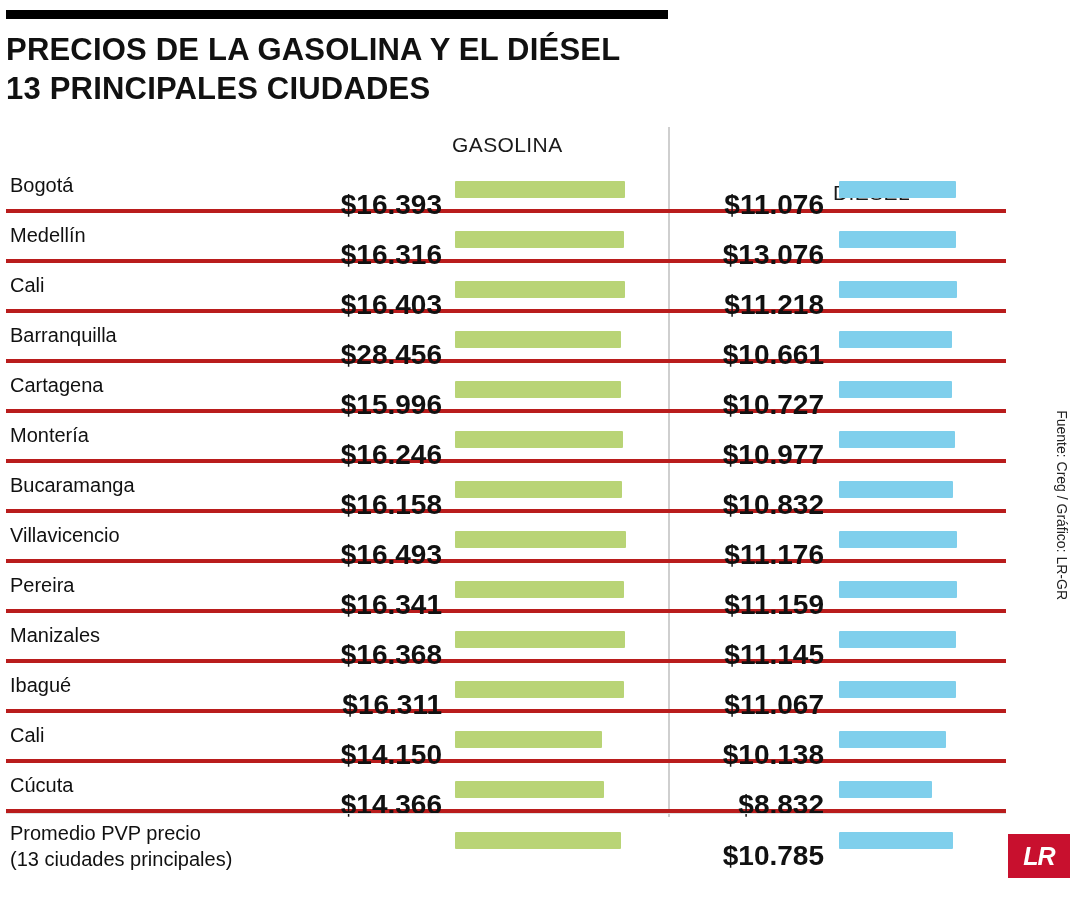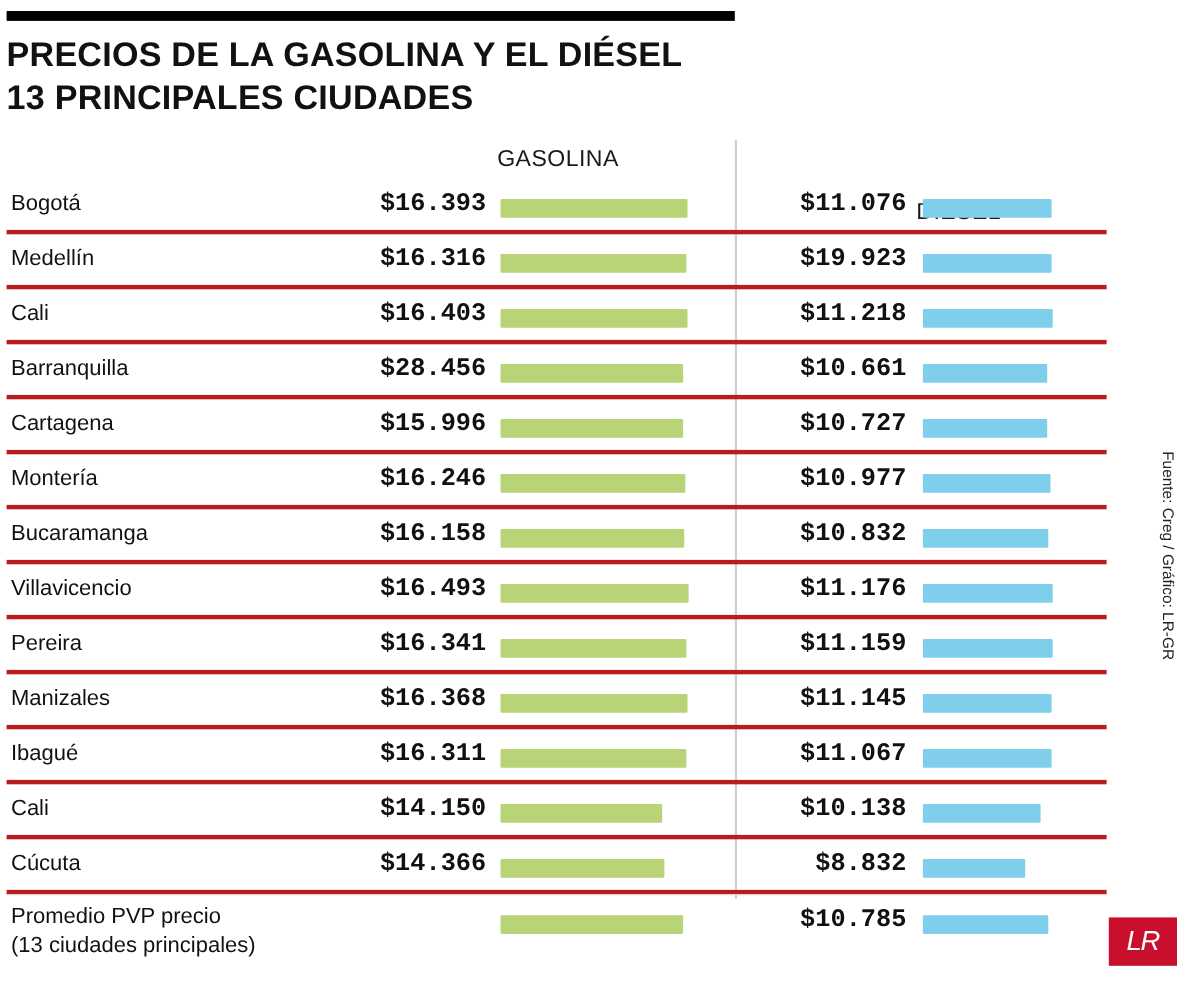--- a/index.html
+++ b/index.html
@@ -72,26 +72,25 @@
     position: absolute;
     left: 4px;
     top: 11px;
     font-size: 20px;
     color: #111111;
     white-space: nowrap;
   }
   .row .city .sub { display: block; font-size: 20px; }
   .row .price {
     position: absolute;
-    top: 9px;
-    font-size: 23px;
+    top: 26px;
+    font-size: 28px;
     font-weight: bold;
     text-align: right;
     color: #111111;
-    font-family: Liberation Mono, monospace;
   }
   .price.gas  { left: 220px; width: 216px; }
   .price.die  { left: 600px; width: 218px; }
   .bar {
     position: absolute;
     top: 18px;
     height: 17px;
     border-radius: 1px;
   }
   .bar.gas { left: 449px; background: #b9d476; }
@@ -115,21 +114,21 @@
 
   
   .logo {
     position: absolute;
     right: 10px;
     bottom: 22px;
     width: 62px;
     height: 44px;
     background: #c8102e;
     color: #ffffff;
-    font-weight: normal;
+    font-weight: bold;
     font-size: 25px;
     font-style: italic;
     display: flex;
     align-items: center;
     justify-content: center;
     letter-spacing: -1px;
   }
 </style>
 </head>
 <body>
@@ -153,21 +152,21 @@
         <div class="city">Bogotá</div>
         <div class="price gas">$16.393</div>
         <div class="bar gas" style="width: 170px;"></div>
         <div class="price die">$11.076</div>
         <div class="bar die" style="width: 117px;"></div>
       </div>
       <div class="row">
         <div class="city">Medellín</div>
         <div class="price gas">$16.316</div>
         <div class="bar gas" style="width: 169px;"></div>
-        <div class="price die">$19.923</div>
+        <div class="price die">$13.076</div>
         <div class="bar die" style="width: 117px;"></div>
       </div>
       <div class="row">
         <div class="city">Cali</div>
         <div class="price gas">$16.403</div>
         <div class="bar gas" style="width: 170px;"></div>
         <div class="price die">$11.218</div>
         <div class="bar die" style="width: 118px;"></div>
       </div>
       <div class="row">

